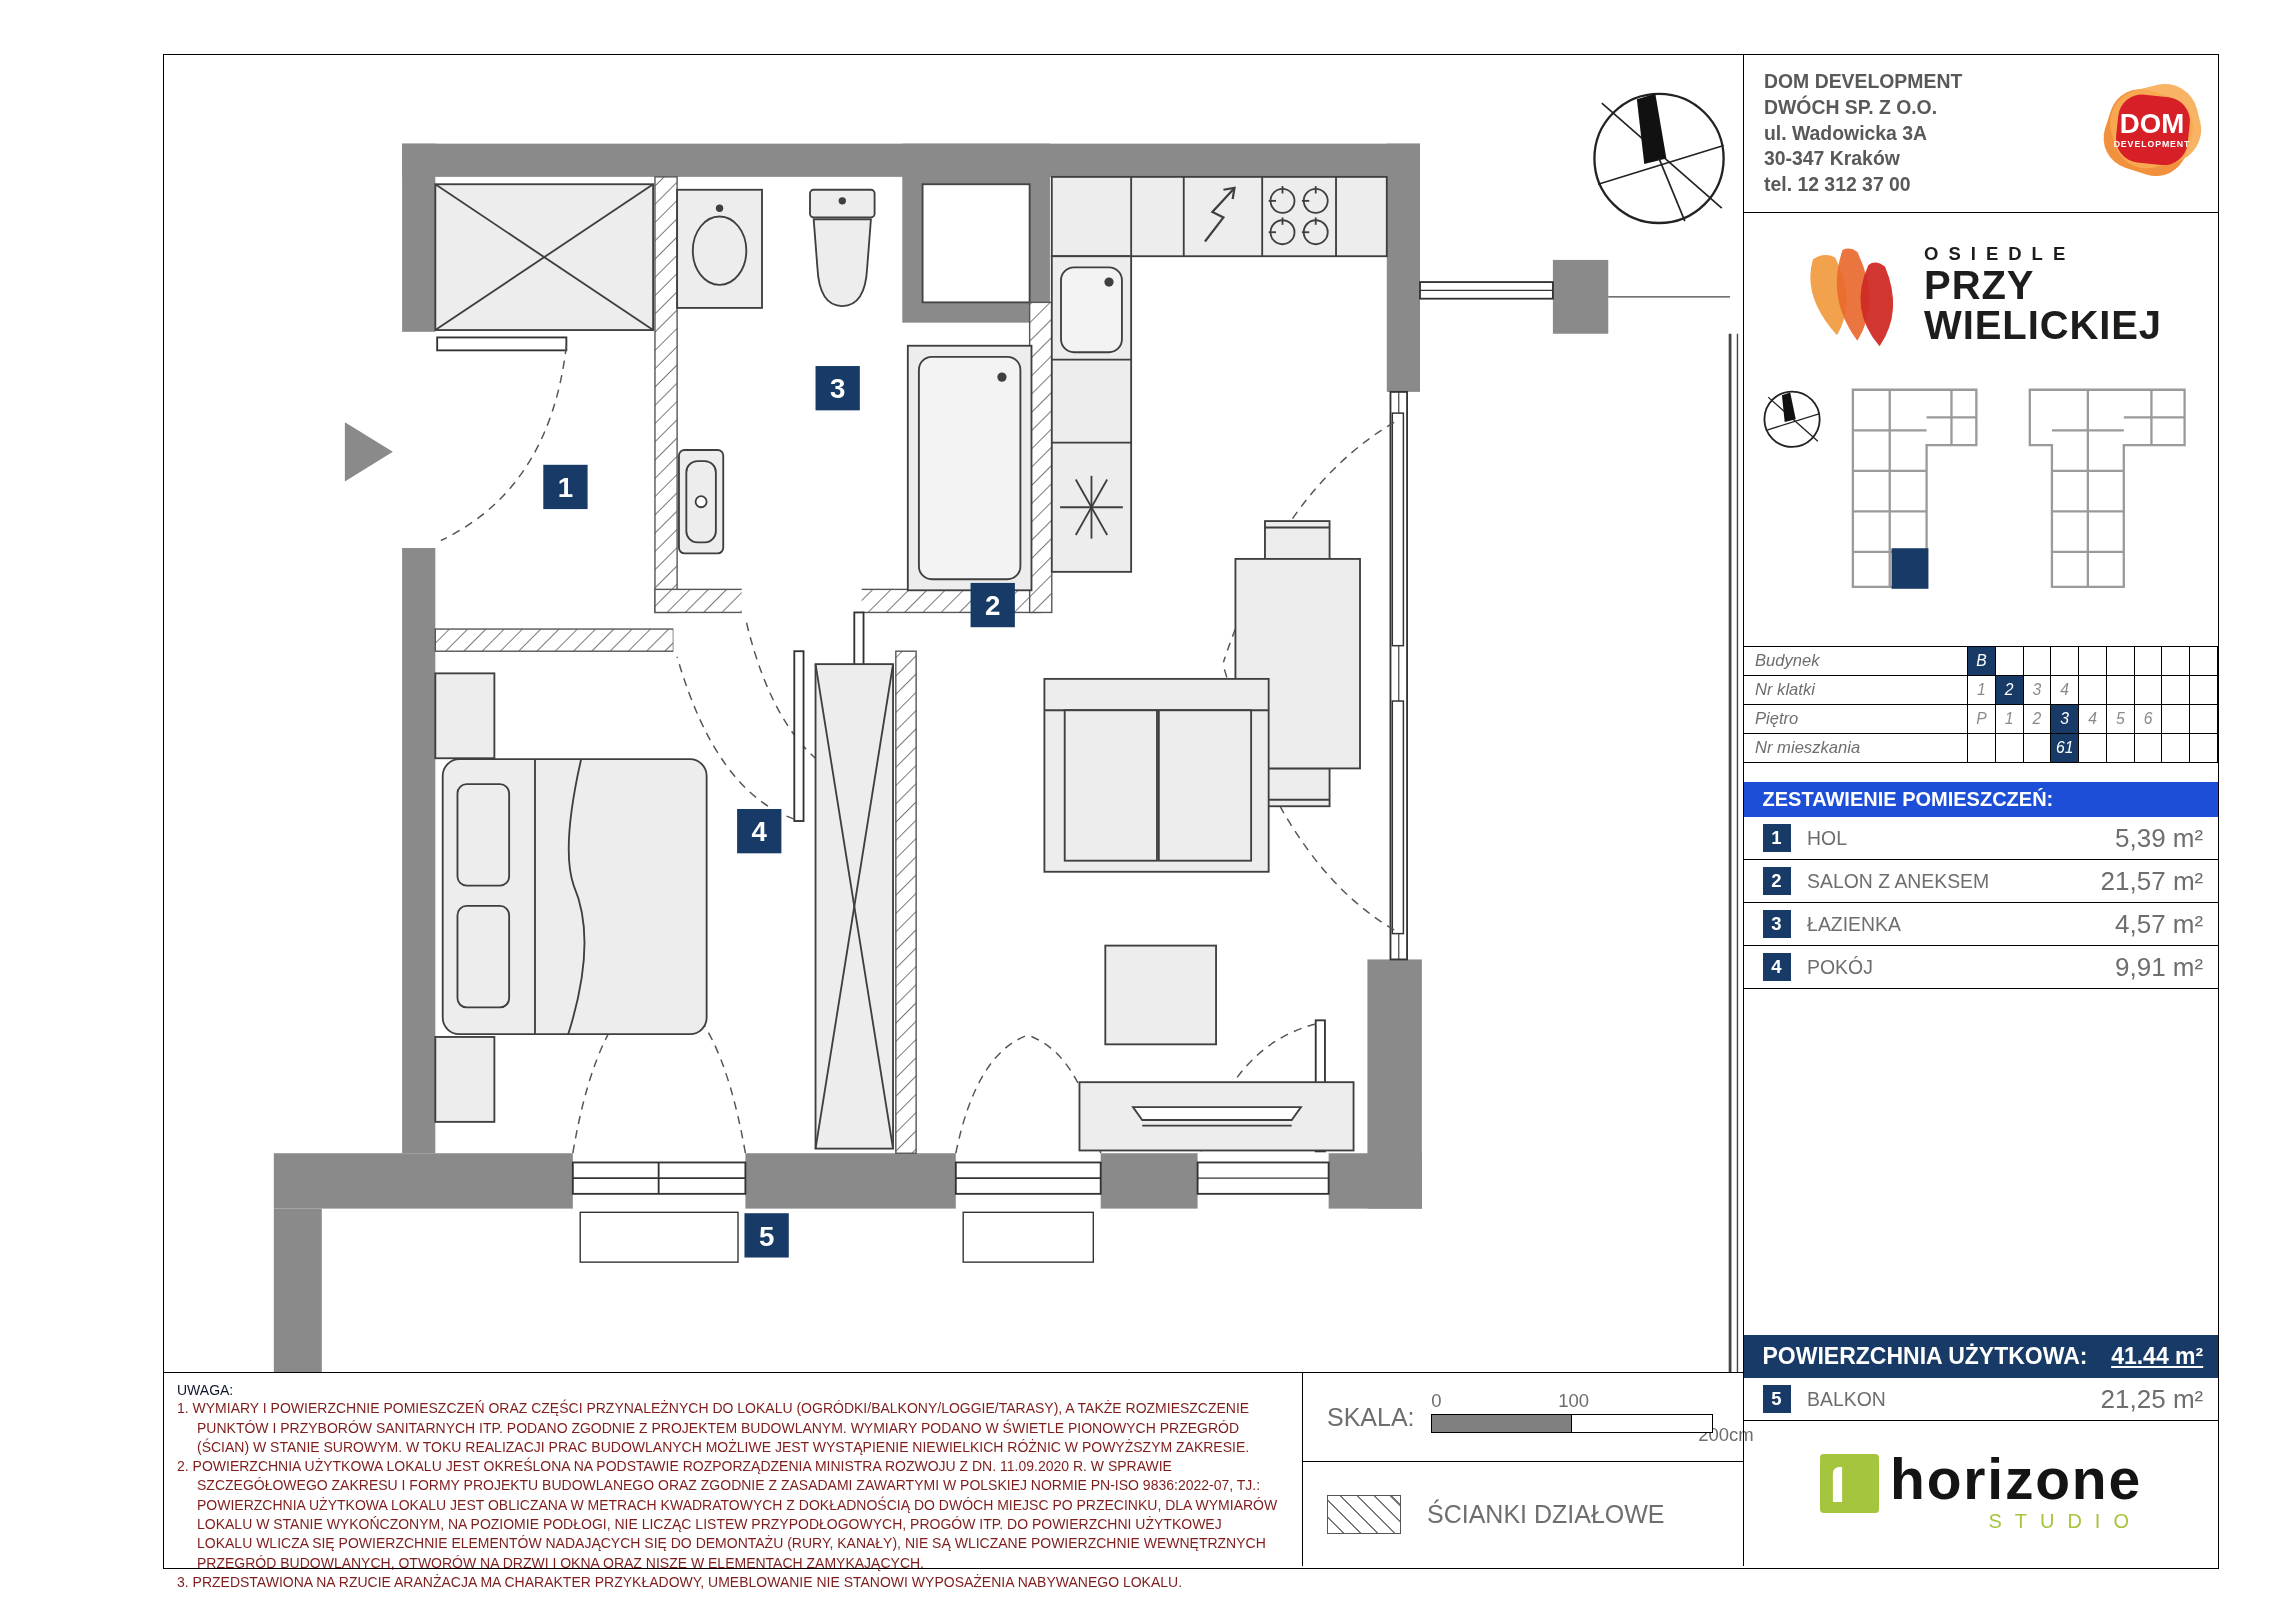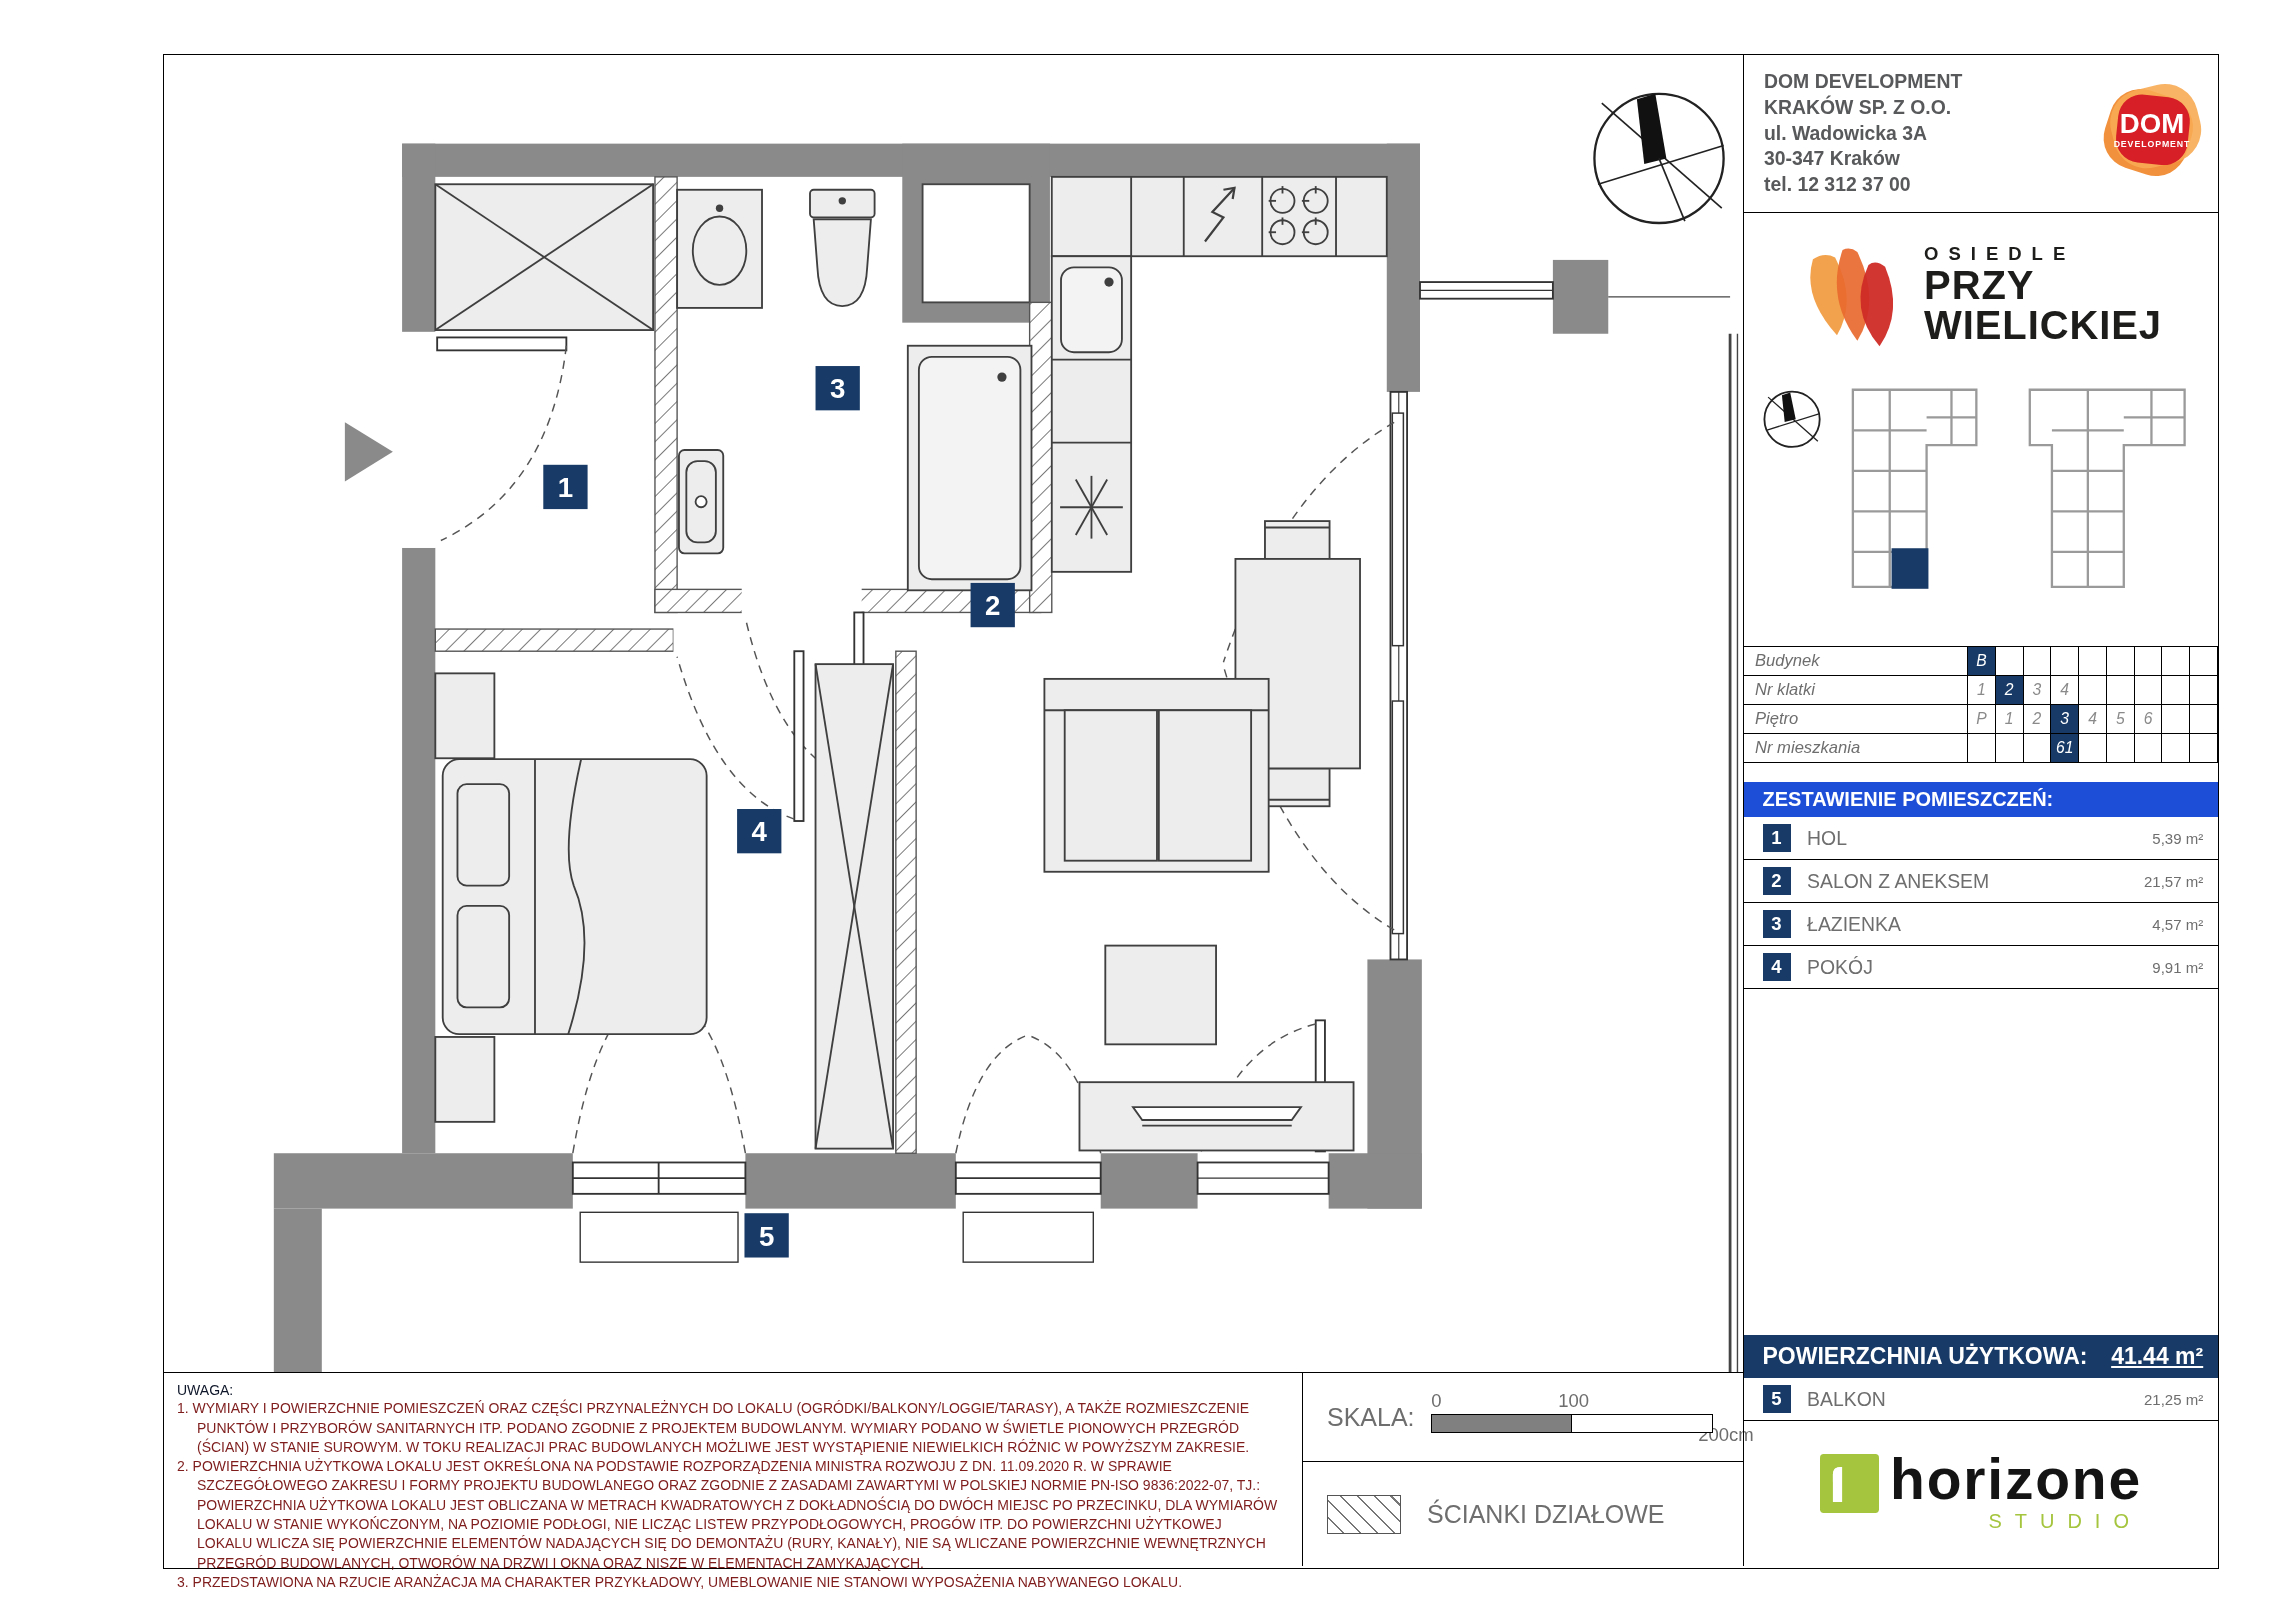--- a/index.html
+++ b/index.html
@@ -63,21 +63,21 @@
         border-right:0.9px solid #000;box-sizing:border-box;}
   .cell.hl{background:#173a66;color:#fff;}
 
   .rooms-header{margin-top:19.4px;height:35px;background:#1d4ed8;color:#fff;
                 font-size:20px;font-weight:bold;display:flex;align-items:center;padding-left:18.5px;}
   .room-row{height:43px;border-bottom:1.4px solid #000;box-sizing:border-box;
             display:flex;align-items:center;padding:0 14.8px 0 18.5px;}
   .room-chip{width:28px;height:28px;background:#173a66;color:#fff;font-size:18.5px;font-weight:bold;
              display:flex;align-items:center;justify-content:center;margin-right:16.6px;flex:0 0 auto;}
   .room-name{font-size:19.4px;color:#6e6e6e;flex:1;}
-  .room-area{font-size:15px;color:#6e6e6e;}
+  .room-area{font-size:26px;color:#6e6e6e;}
   .sidebar-fill{flex:1;}
   .total-bar{height:43px;background:#173a66;display:flex;align-items:center;
              padding:0 14.8px 0 18.5px;}
   .total-label{color:#fff;font-size:23px;font-weight:bold;flex:1;}
   .total-value{color:#fff;font-size:23px;font-weight:bold;text-decoration:underline;}
   .studio-box{height:145px;display:flex;align-items:center;justify-content:center;}
 
   .hz{display:flex;align-items:flex-start;}
   .hz-text{margin-left:11px;}
   .hz-name{font-size:57px;font-weight:bold;color:#141414;line-height:0.9;letter-spacing:1.8px;}
@@ -343,21 +343,21 @@
           <span class="legend-label">ŚCIANKI DZIAŁOWE</span>
         </div>
       </div>
     </div>
 
     <div class="sidebar">
 
       <div class="dev-box">
         <div class="dev-text">
           <div class="dev-line">DOM DEVELOPMENT</div>
-          <div class="dev-line">KRAKÓW SP. Z O.O.</div>
+          <div class="dev-line">DWÓCH SP. Z O.O.</div>
           <div class="dev-line">ul. Wadowicka 3A</div>
           <div class="dev-line">30-347 Kraków</div>
           <div class="dev-line">tel. 12 312 37 00</div>
         </div>
         <div class="dev-logo">
           <svg width="118" height="109" viewBox="0 0 128 118">
             <rect x="14" y="14" width="92" height="88" rx="34" fill="#f2913d" transform="rotate(18 60 58)"></rect>
             <rect x="20" y="8" width="96" height="86" rx="36" fill="#f8ab53" transform="rotate(-14 68 51)" opacity="0.9"></rect>
             <rect x="26" y="18" width="78" height="74" rx="26" fill="#d61f26" transform="rotate(6 65 55)"></rect>
             <text x="64" y="58" text-anchor="middle" font-family="Liberation Sans, sans-serif" font-size="30" font-weight="bold" fill="#fff">DOM</text>

